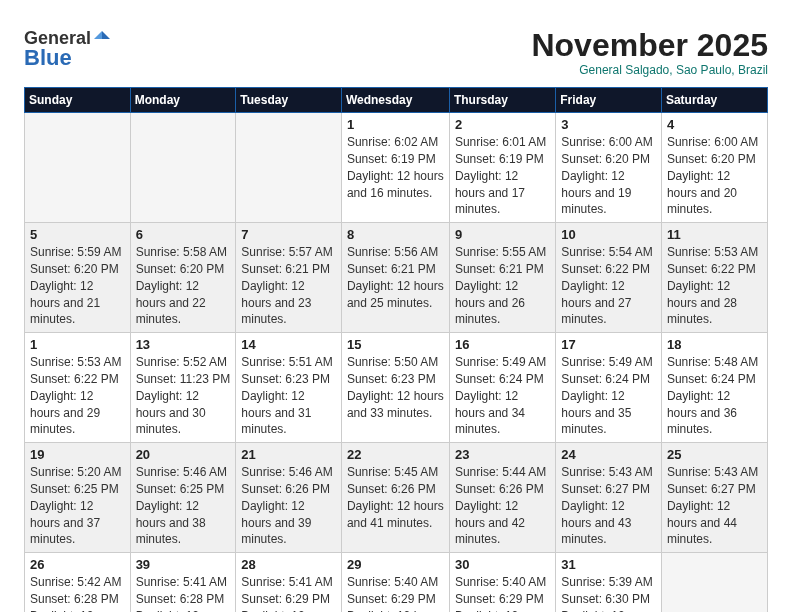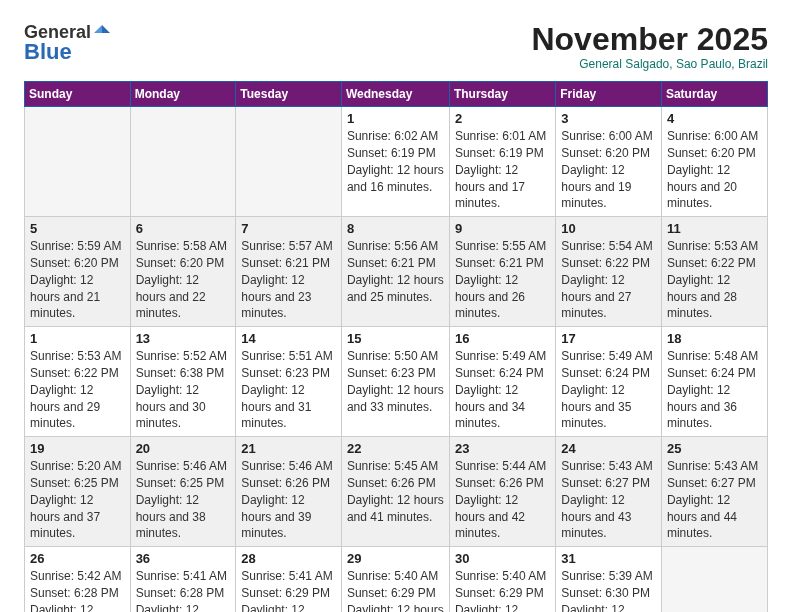--- a/index.html
+++ b/index.html
@@ -6,21 +6,21 @@
     body {
       width: 792px;
       height: 612px;
       font-family: Arial, sans-serif;
       background: #fff;
       overflow: hidden;
     }
     .page {
       width: 792px;
       height: 612px;
-      padding: 22px 24px 16px 24px;
+      padding: 28px 24px 16px 24px;
     }
     .header {
       display: flex;
       justify-content: space-between;
       align-items: flex-start;
       margin-bottom: 10px;
     }
     .logo {
       display: flex;
       align-items: center;
@@ -37,21 +37,21 @@
     .location-title {
       font-size: 12px;
       color: #0f766e;
     }
     .calendar {
       width: 100%;
       border-collapse: collapse;
       border: 1px solid #bbb;
     }
     .calendar th {
-      background-color: #701a75;
+      background-color: #0f172a;
       color: #fff;
       font-size: 12px;
       font-weight: bold;
       padding: 5px 4px;
       text-align: left;
       border: 1px solid #1a5fa8;
     }
     .calendar td {
       vertical-align: top;
       width: 113px;
@@ -205,21 +205,21 @@
           <td>
             <span class="day-num">1</span>
             <div class="day-info">Sunrise: 5:53 AM
 Sunset: 6:22 PM
 Daylight: 12 hours
 and 29 minutes.</div>
           </td>
           <td>
             <span class="day-num">13</span>
             <div class="day-info">Sunrise: 5:52 AM
-Sunset: 6:38 PM
+Sunset: 11:23 PM
 Daylight: 12 hours
 and 30 minutes.</div>
           </td>
           <td>
             <span class="day-num">14</span>
             <div class="day-info">Sunrise: 5:51 AM
 Sunset: 6:23 PM
 Daylight: 12 hours
 and 31 minutes.</div>
           </td>
@@ -305,21 +305,21 @@
         </tr>
         <tr>
           <td>
             <span class="day-num">26</span>
             <div class="day-info">Sunrise: 5:42 AM
 Sunset: 6:28 PM
 Daylight: 12 hours
 and 45 minutes.</div>
           </td>
           <td>
-            <span class="day-num">36</span>
+            <span class="day-num">39</span>
             <div class="day-info">Sunrise: 5:41 AM
 Sunset: 6:28 PM
 Daylight: 12 hours
 and 46 minutes.</div>
           </td>
           <td>
             <span class="day-num">28</span>
             <div class="day-info">Sunrise: 5:41 AM
 Sunset: 6:29 PM
 Daylight: 12 hours

